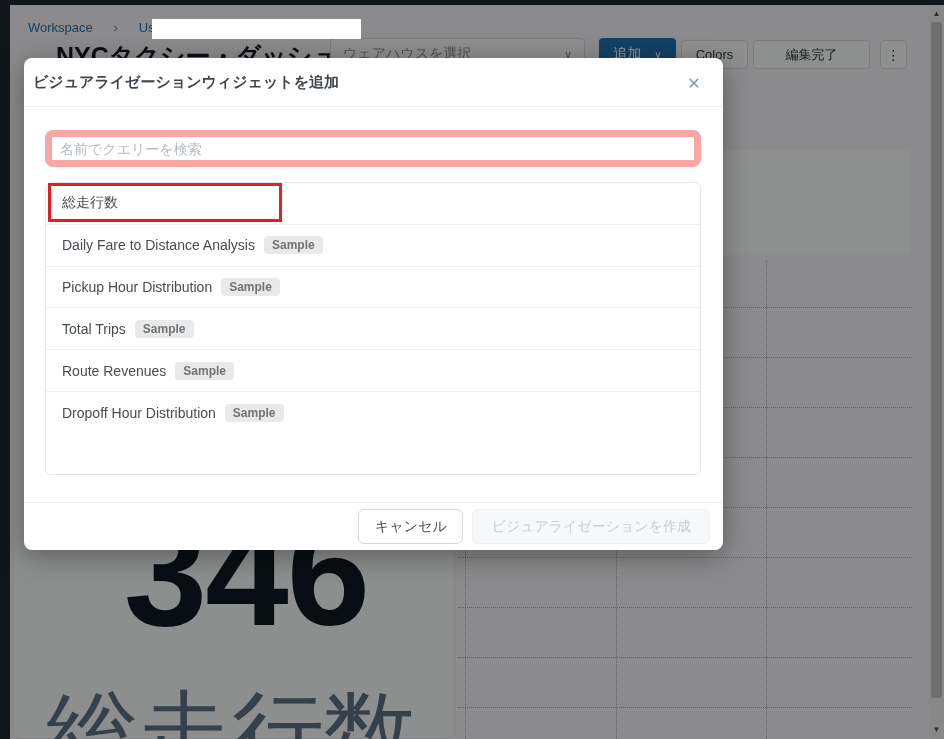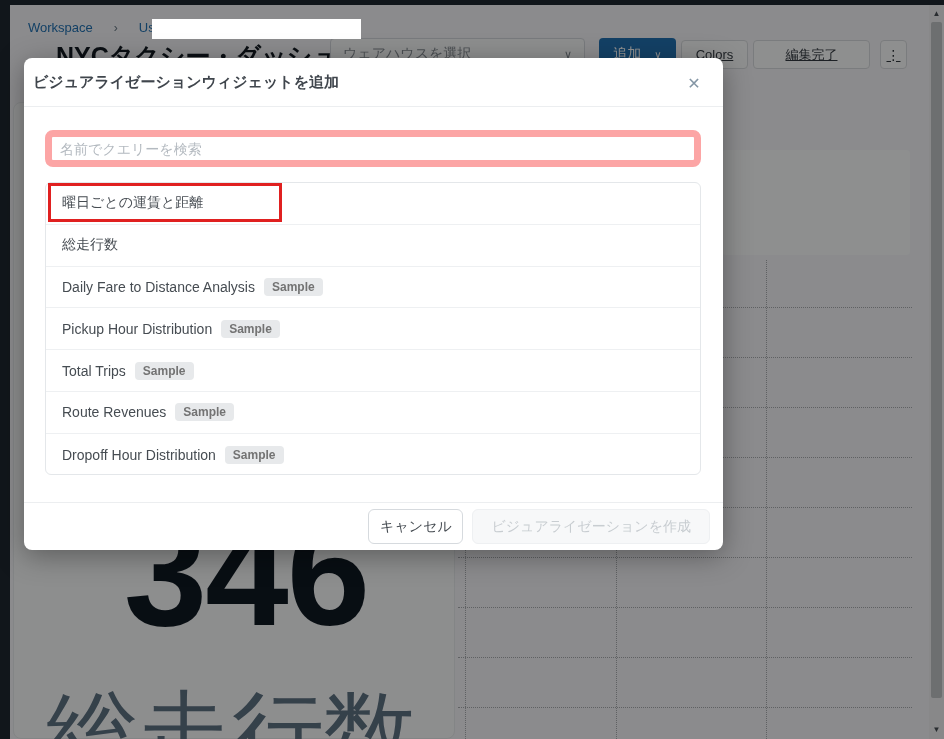--- a/index.html
+++ b/index.html
@@ -20,21 +20,21 @@
   .wh-select { left: 330px; top: 38px; width: 255px; height: 32px; background: #fafbfc;
     border: 1px solid #d5d9dd; border-radius: 4px; display: flex; align-items: center;
     padding: 0 12px; color: #868d93; font-size: 14px; }
   .wh-select .chev { margin-left: auto; color: #7c858c; font-size: 11px; }
 
   .btn-blue { left: 599px; top: 38px; width: 77px; height: 32px; background: #2272b4; border: none;
     border-radius: 4px; color: #ffffff; font-size: 14px; display: flex; align-items: center;
     justify-content: center; gap: 13px; cursor: pointer; }
   .btn-blue .chev { font-size: 10px; }
   .btn-light { background: #fcfdfd; border: 1px solid #d9dcdf; border-radius: 4px; color: #343b42;
-    font-size: 13px; display: flex; align-items: center; justify-content: center; cursor: pointer; text-decoration: underline; }
+    font-size: 13px; display: flex; align-items: center; justify-content: center; cursor: pointer; }
   .btn-colors { left: 681px; top: 40px; width: 67px; height: 29px; }
   .btn-done  { left: 753px; top: 40px; width: 117px; height: 29px; }
   .btn-kebab { left: 880px; top: 40px; width: 27px; height: 29px; font-size: 14px; color: #30373d; }
 
   .counter-card { left: 13px; top: 102px; width: 442px; height: 637px; background: #fafbfc;
     border: 1px solid #e9ebed; border-radius: 8px; }
   .big-number { left: 25px; bottom: 91px; width: 442px; text-align: center; font-size: 150px;
     font-weight: 600; color: #0f1922; line-height: 1; letter-spacing: -2px; }
   .big-label { left: 45px; top: 683px; font-size: 93px; font-weight: 400; color: #5f7383;
     line-height: 1.1; white-space: nowrap; }
@@ -72,21 +72,21 @@
     border: 1px solid #e4e7ea; border-radius: 6px; overflow: hidden; background: #fff; }
   .q-item { height: 41.8px; display: flex; align-items: center; padding: 0 16px;
     border-bottom: 1px solid #eef0f2; font-size: 14px; color: #464c52; cursor: pointer; }
   .q-item:last-child { border-bottom: none; }
   .sample-badge { margin-left: 9px; background: #e7e9eb; color: #737373; font-size: 12px;
     font-weight: 700; padding: 2px 8px; border-radius: 4px; }
 
   .modal-footer { position: absolute; left: 0; top: 444px; width: 100%; height: 48px;
     border-top: 1px solid #eceef0; display: flex; align-items: center; justify-content: flex-end;
     gap: 9px; padding: 0 13px; }
-  .btn-cancel { width: 95px; height: 35px; background: #ffffff; border: 1px solid #d6dade;
+  .btn-cancel { width: 105px; height: 35px; background: #ffffff; border: 1px solid #d6dade;
     border-radius: 6px; font-size: 14px; color: #454b51; cursor: pointer;
     font-family: "Liberation Sans", "DejaVu Sans", sans-serif; }
   .btn-create { height: 35px; padding: 0 18px; background: #f7f8f9; border: 1px solid #eef0f2;
     border-radius: 6px; font-size: 14px; color: #c8cdd1; cursor: not-allowed;
     font-family: "Liberation Sans", "DejaVu Sans", sans-serif; }
 
   .annotation { left: 48px; top: 183px; width: 234px; height: 39px; border: 3px solid #e02020;
     z-index: 40; pointer-events: none; }
 </style>
 </head>
@@ -150,23 +150,20 @@
   <div class="abs modal">
     <div class="modal-header">
       <span class="modal-title">ビジュアライゼーションウィジェットを追加</span>
     </div>
     <div class="modal-close">✕</div>
 
     <input class="search-input" value="" placeholder="名前でクエリーを検索" style="">
 
     <div class="query-list" id="query-list">
         <div class="q-item">
-          <span>曜日ごとの運賃と距離</span>
-        </div>
-        <div class="q-item">
           <span>総走行数</span>
         </div>
         <div class="q-item">
           <span>Daily Fare to Distance Analysis</span>
           <span class="sample-badge">Sample</span>
         </div>
         <div class="q-item">
           <span>Pickup Hour Distribution</span>
           <span class="sample-badge">Sample</span>
         </div>

